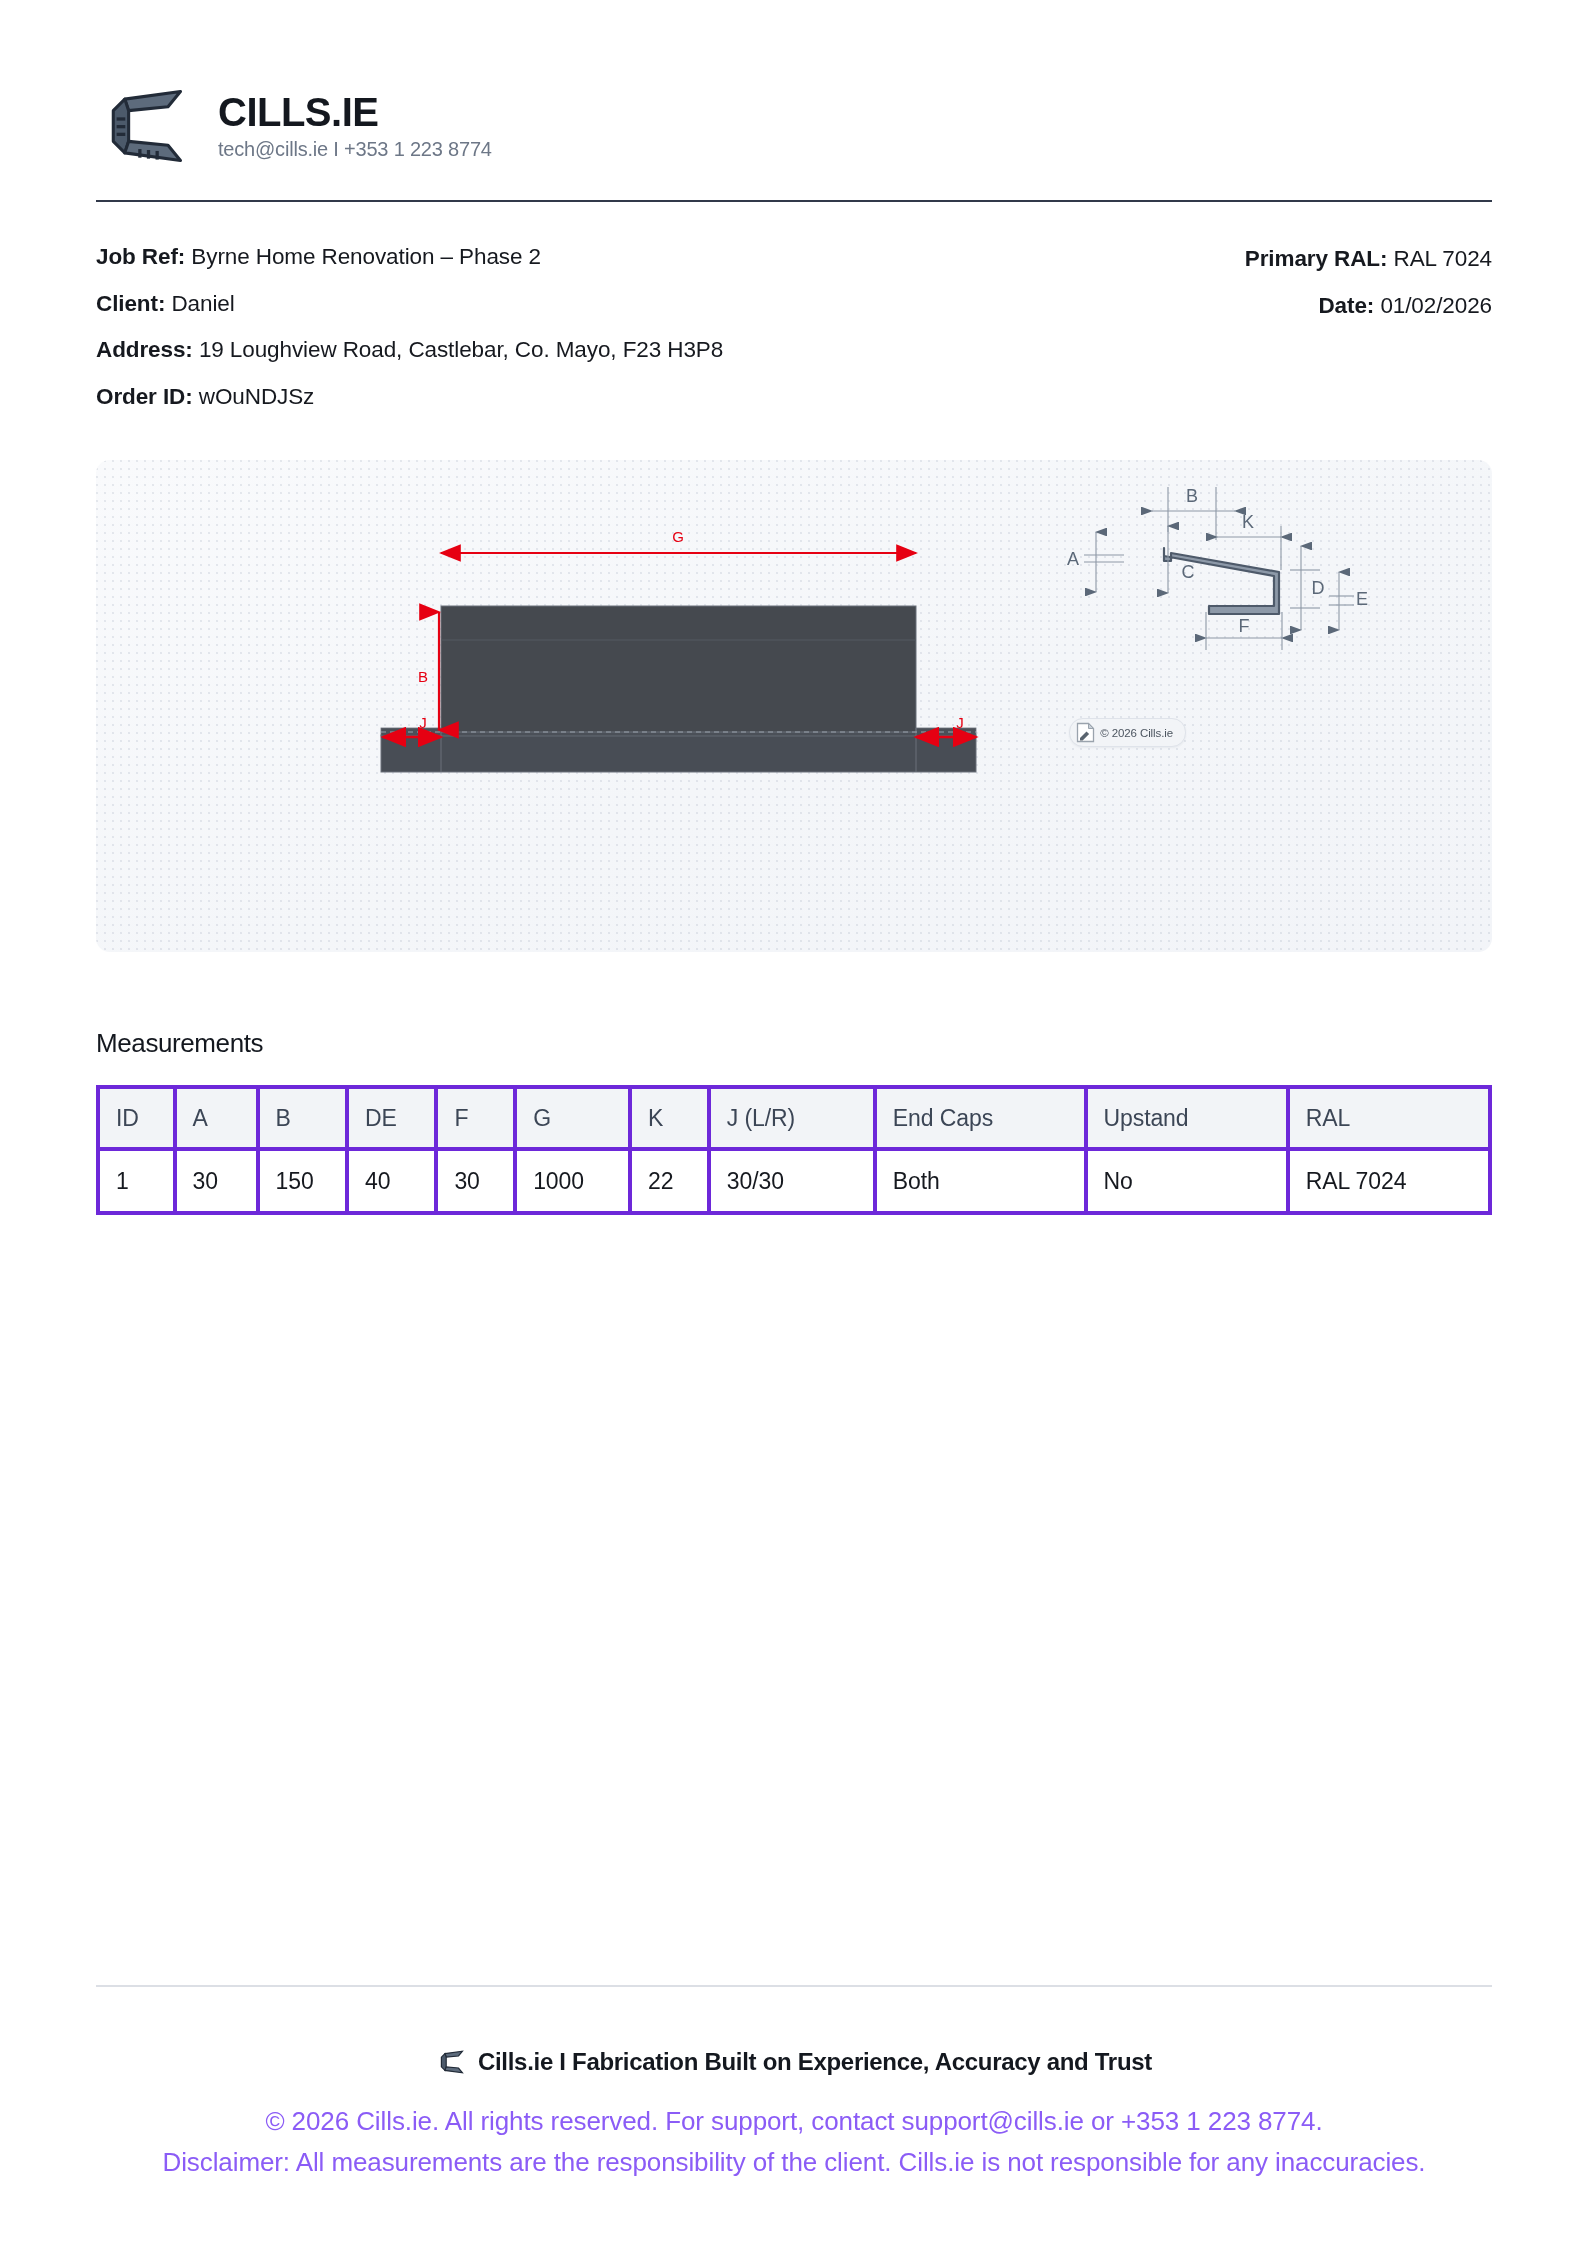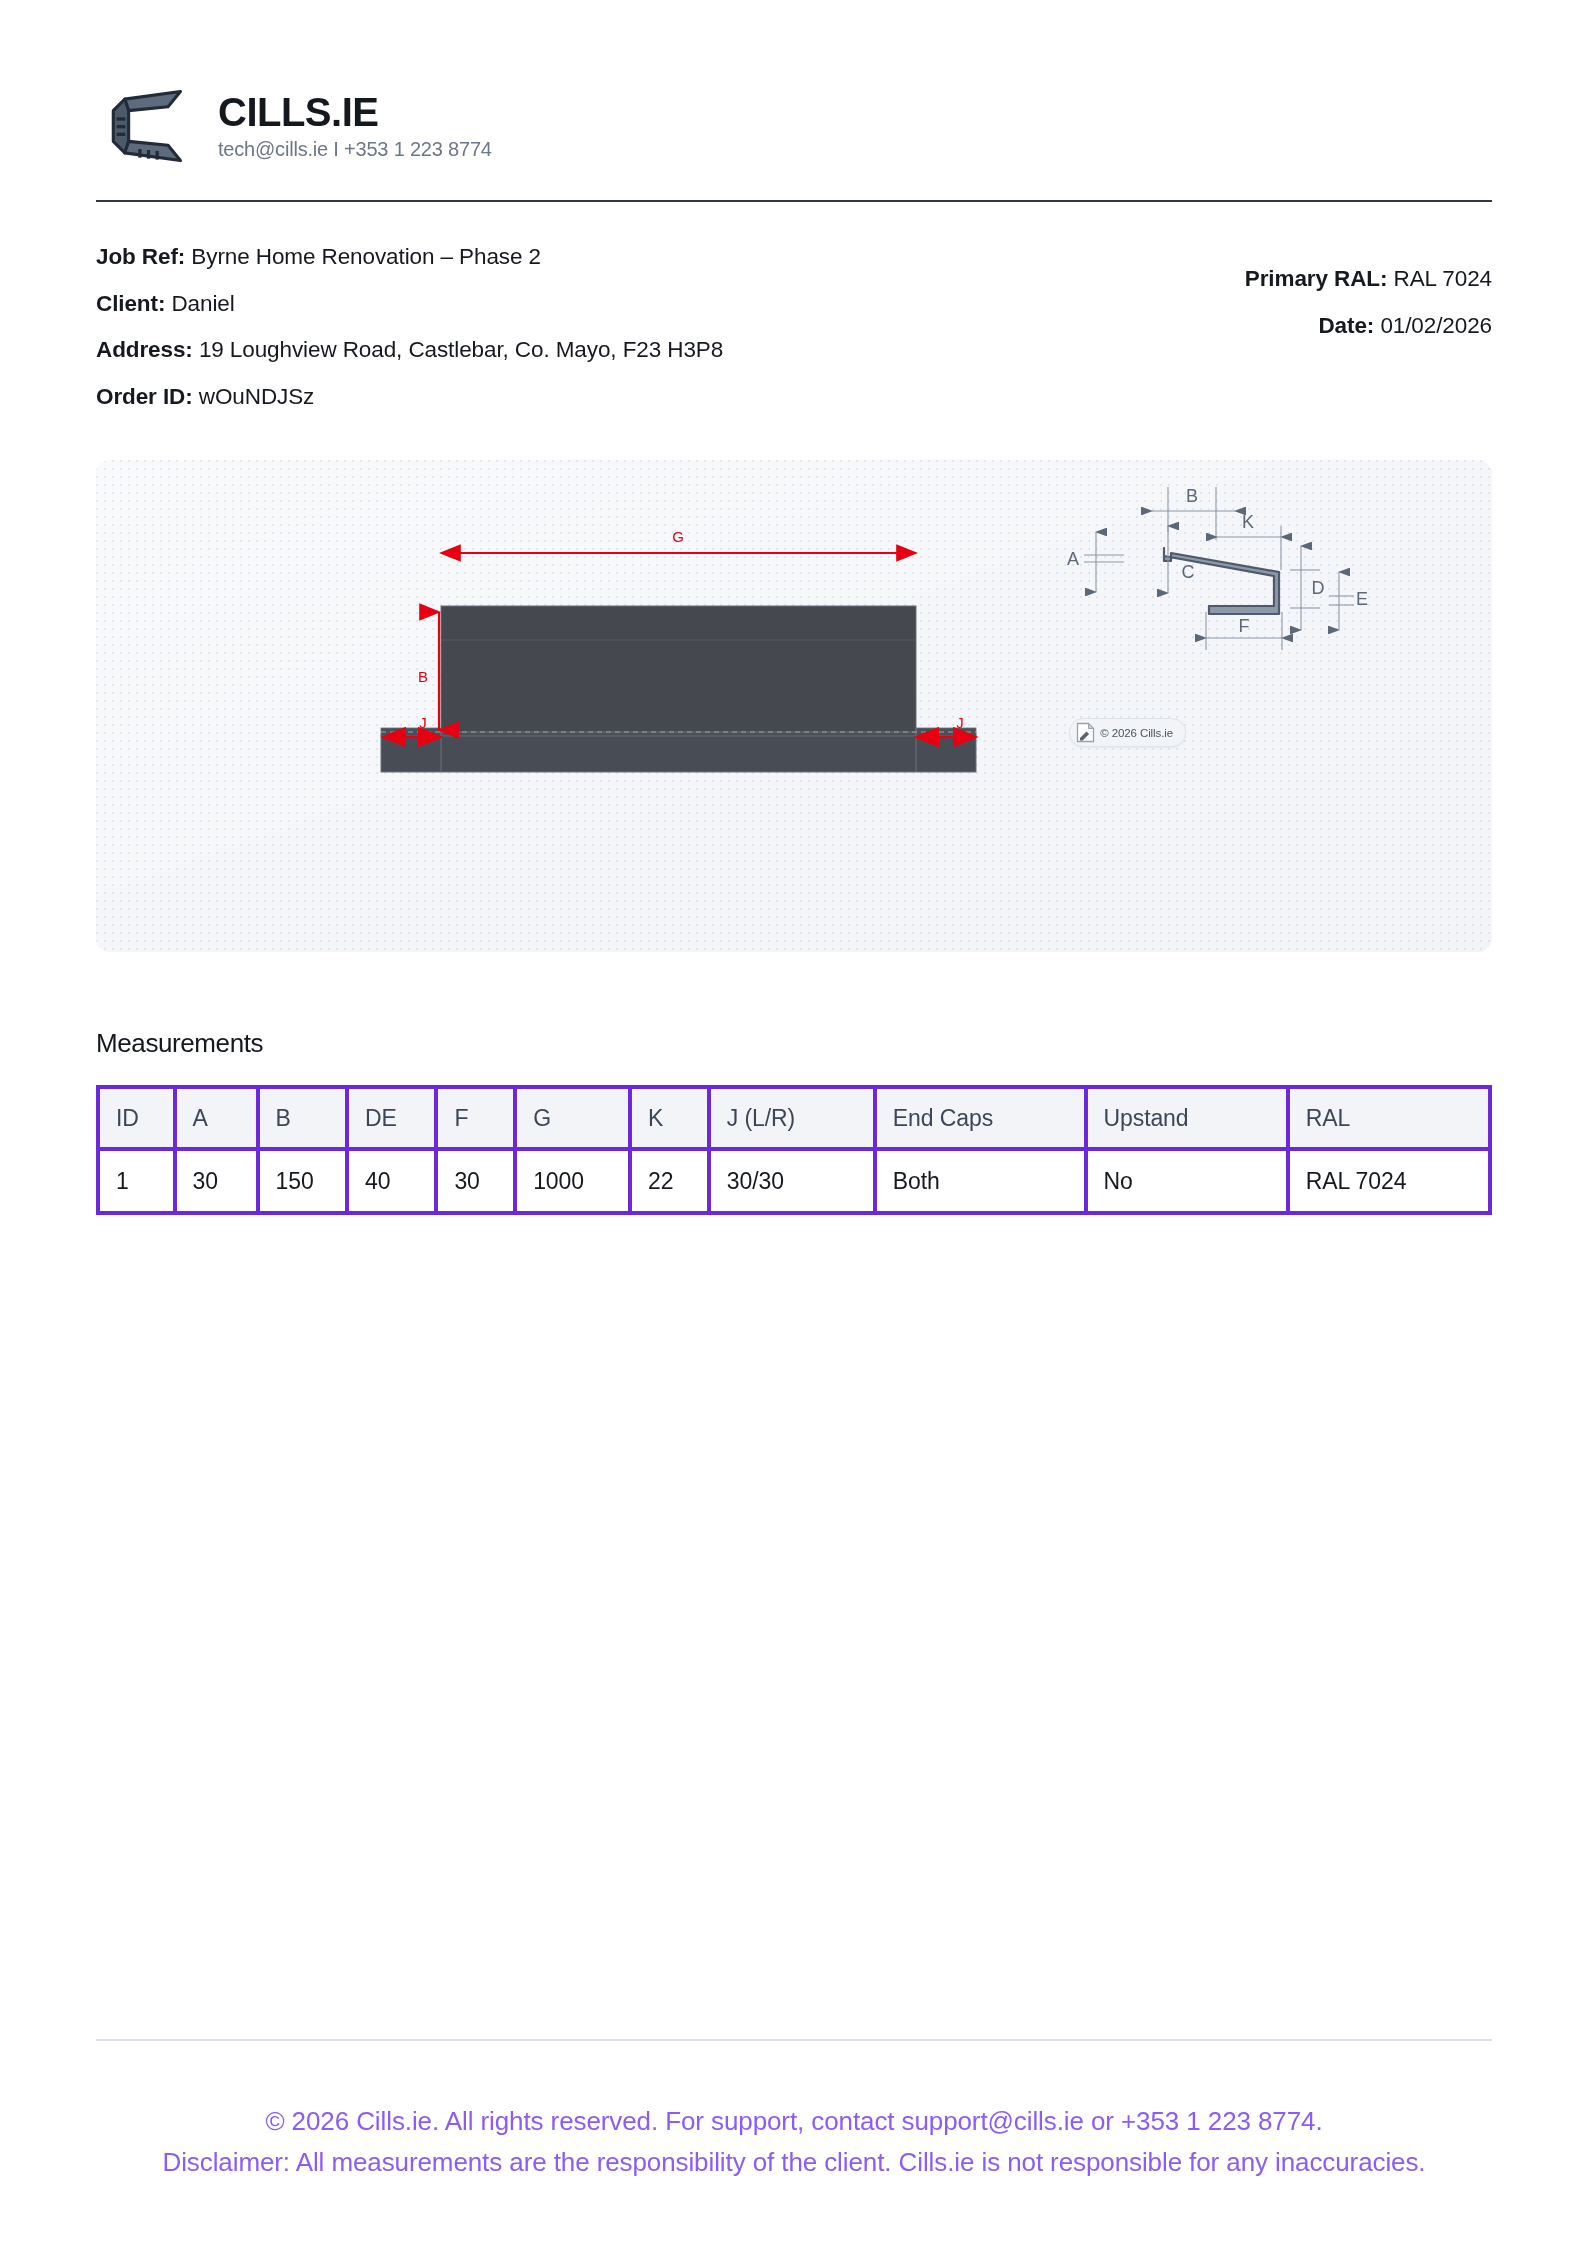--- a/index.html
+++ b/index.html
@@ -80,21 +80,21 @@
 
   
   .jobinfo {
     display: flex;
     justify-content: space-between;
     align-items: flex-start;
     padding-top: 44px;
   }
 
   .jobinfo-left { flex: 1 1 auto; }
-  .jobinfo-right { text-align: right; flex: none; padding-top: 2px; margin-top: 20px; }
+  .jobinfo-right { text-align: right; flex: none; padding-top: 2px; }
 
   .info-line {
     font-size: 22.5px;
     line-height: 1.0;
     margin-bottom: 24px;
     color: #16191f;
     letter-spacing: -0.1px;
   }
   .info-line:last-child { margin-bottom: 0; }
 
@@ -423,18 +423,26 @@
         <td>Both</td>
         <td>No</td>
         <td>RAL 7024</td>
       </tr>
     </tbody>
   </table>
 
   <div class="footer">
     <div class="footer-rule"></div>
 
+    <div class="footer-tag">
+      <svg class="footer-logo" viewBox="0 0 100 100">
+        <path d="M30 22 L88 14 L75 30 L34 34 Z" fill="#5d6b7c" stroke="#222b38" stroke-width="4"></path>
+        <path d="M30 22 L34 34 L34 66 L30 78 L18 66 L18 34 Z" fill="#4c5a6b" stroke="#222b38" stroke-width="4"></path>
+        <path d="M30 78 L34 66 L75 70 L88 86 Z" fill="#5d6b7c" stroke="#222b38" stroke-width="4"></path>
+      </svg>
+      <span class="footer-tag-text">Cills.ie I Fabrication Built on Experience, Accuracy and Trust</span>
+    </div>
 
     <div class="footer-line">© 2026 Cills.ie. All rights reserved. For support, contact support@cills.ie or +353 1 223 8774.</div>
     <div class="footer-line">Disclaimer: All measurements are the responsibility of the client. Cills.ie is not responsible for any inaccuracies.</div>
   </div>
 
 </div>
 
 </body></html>

